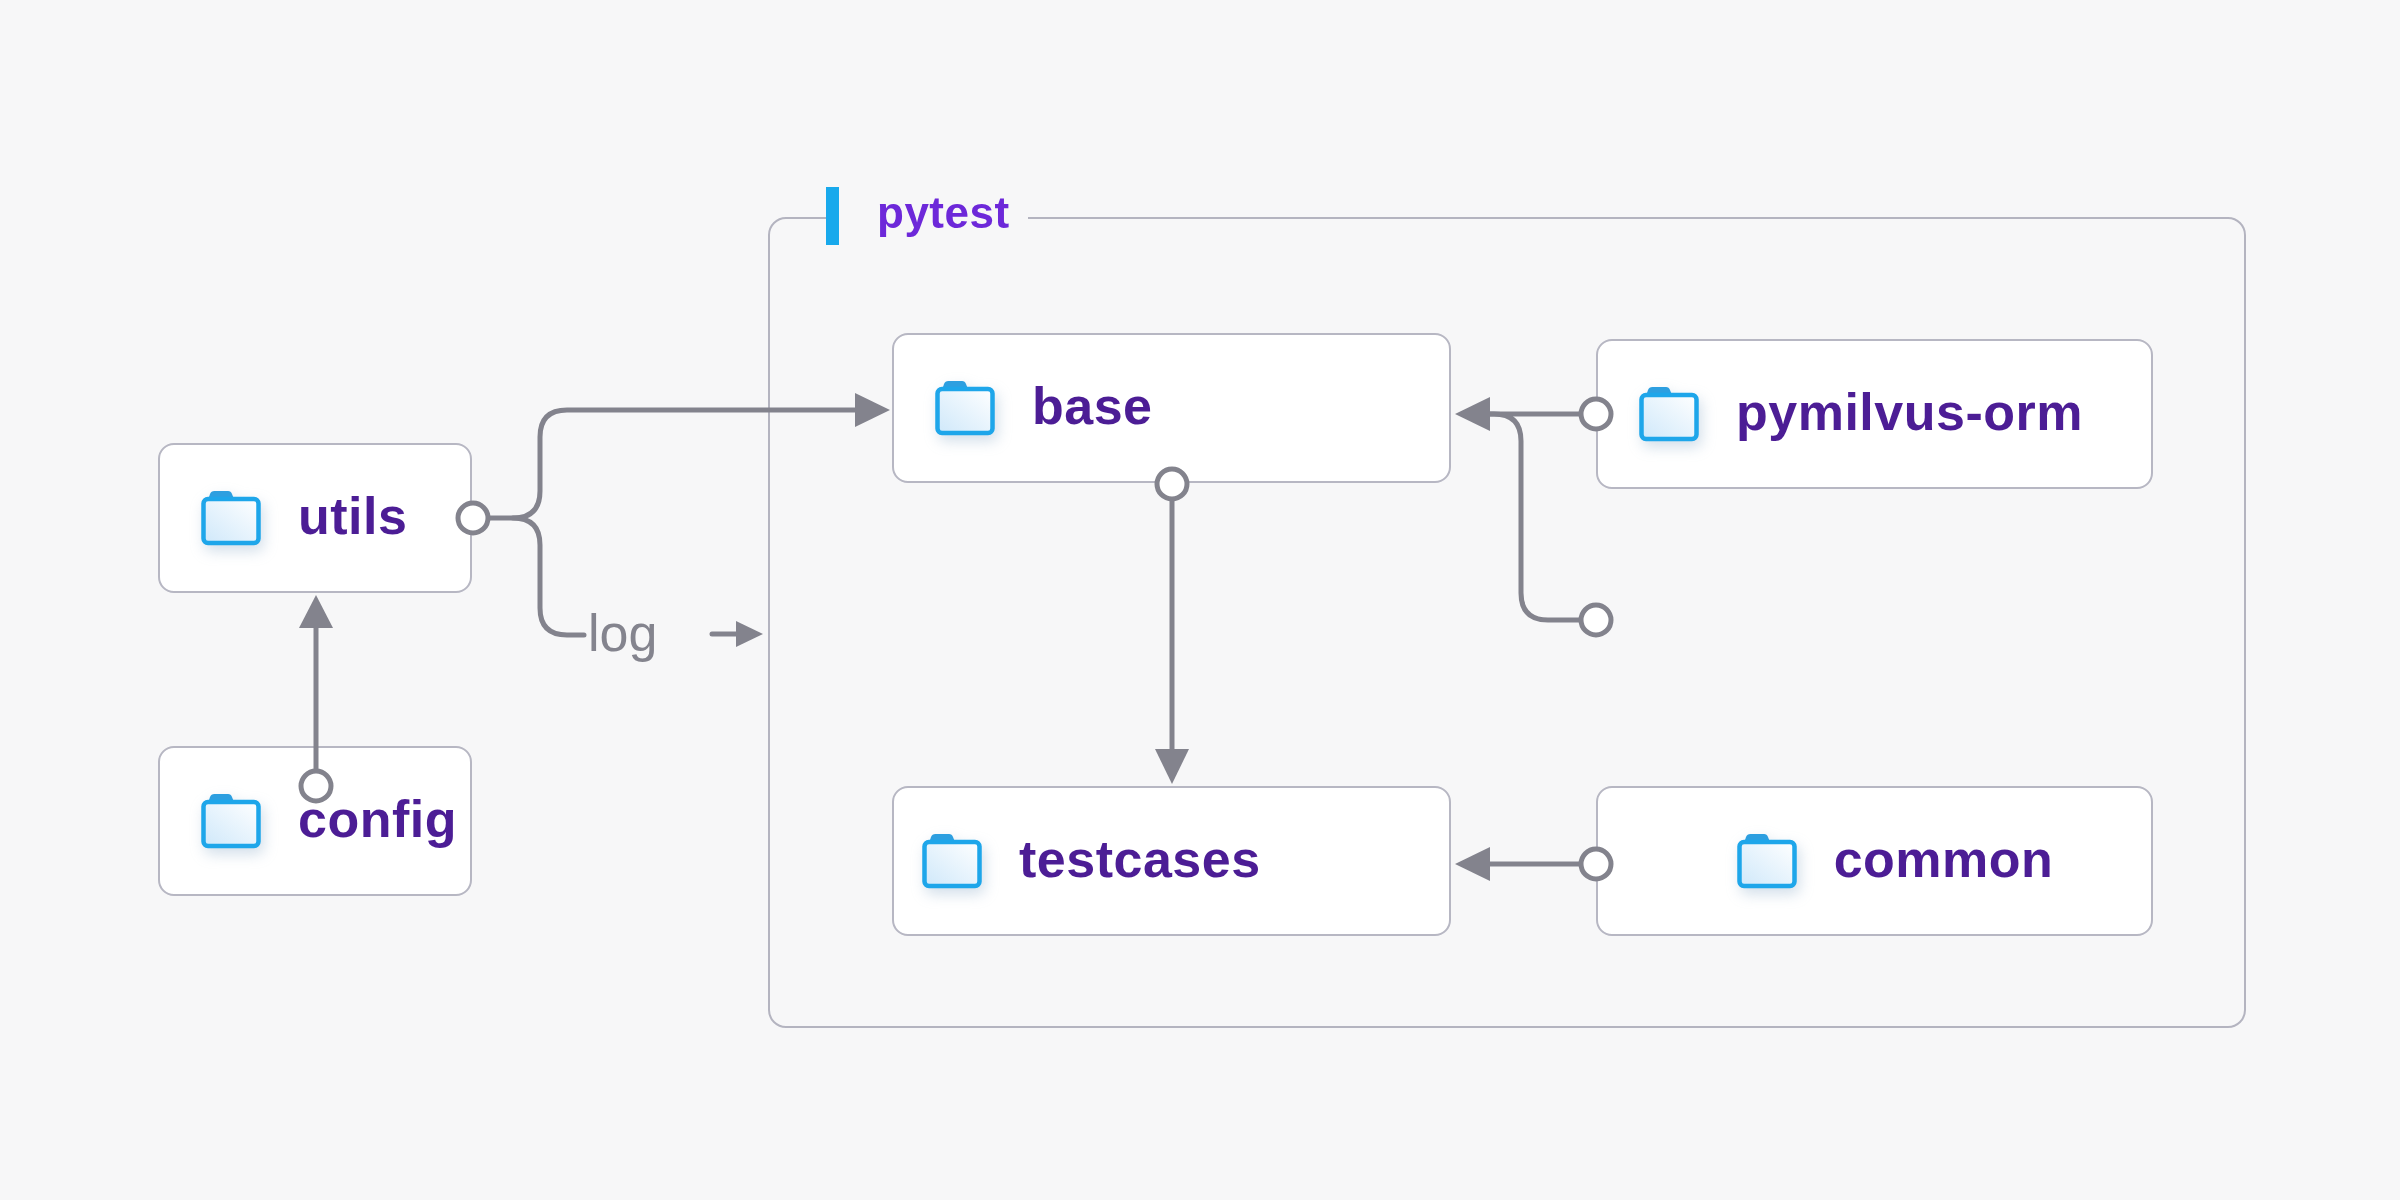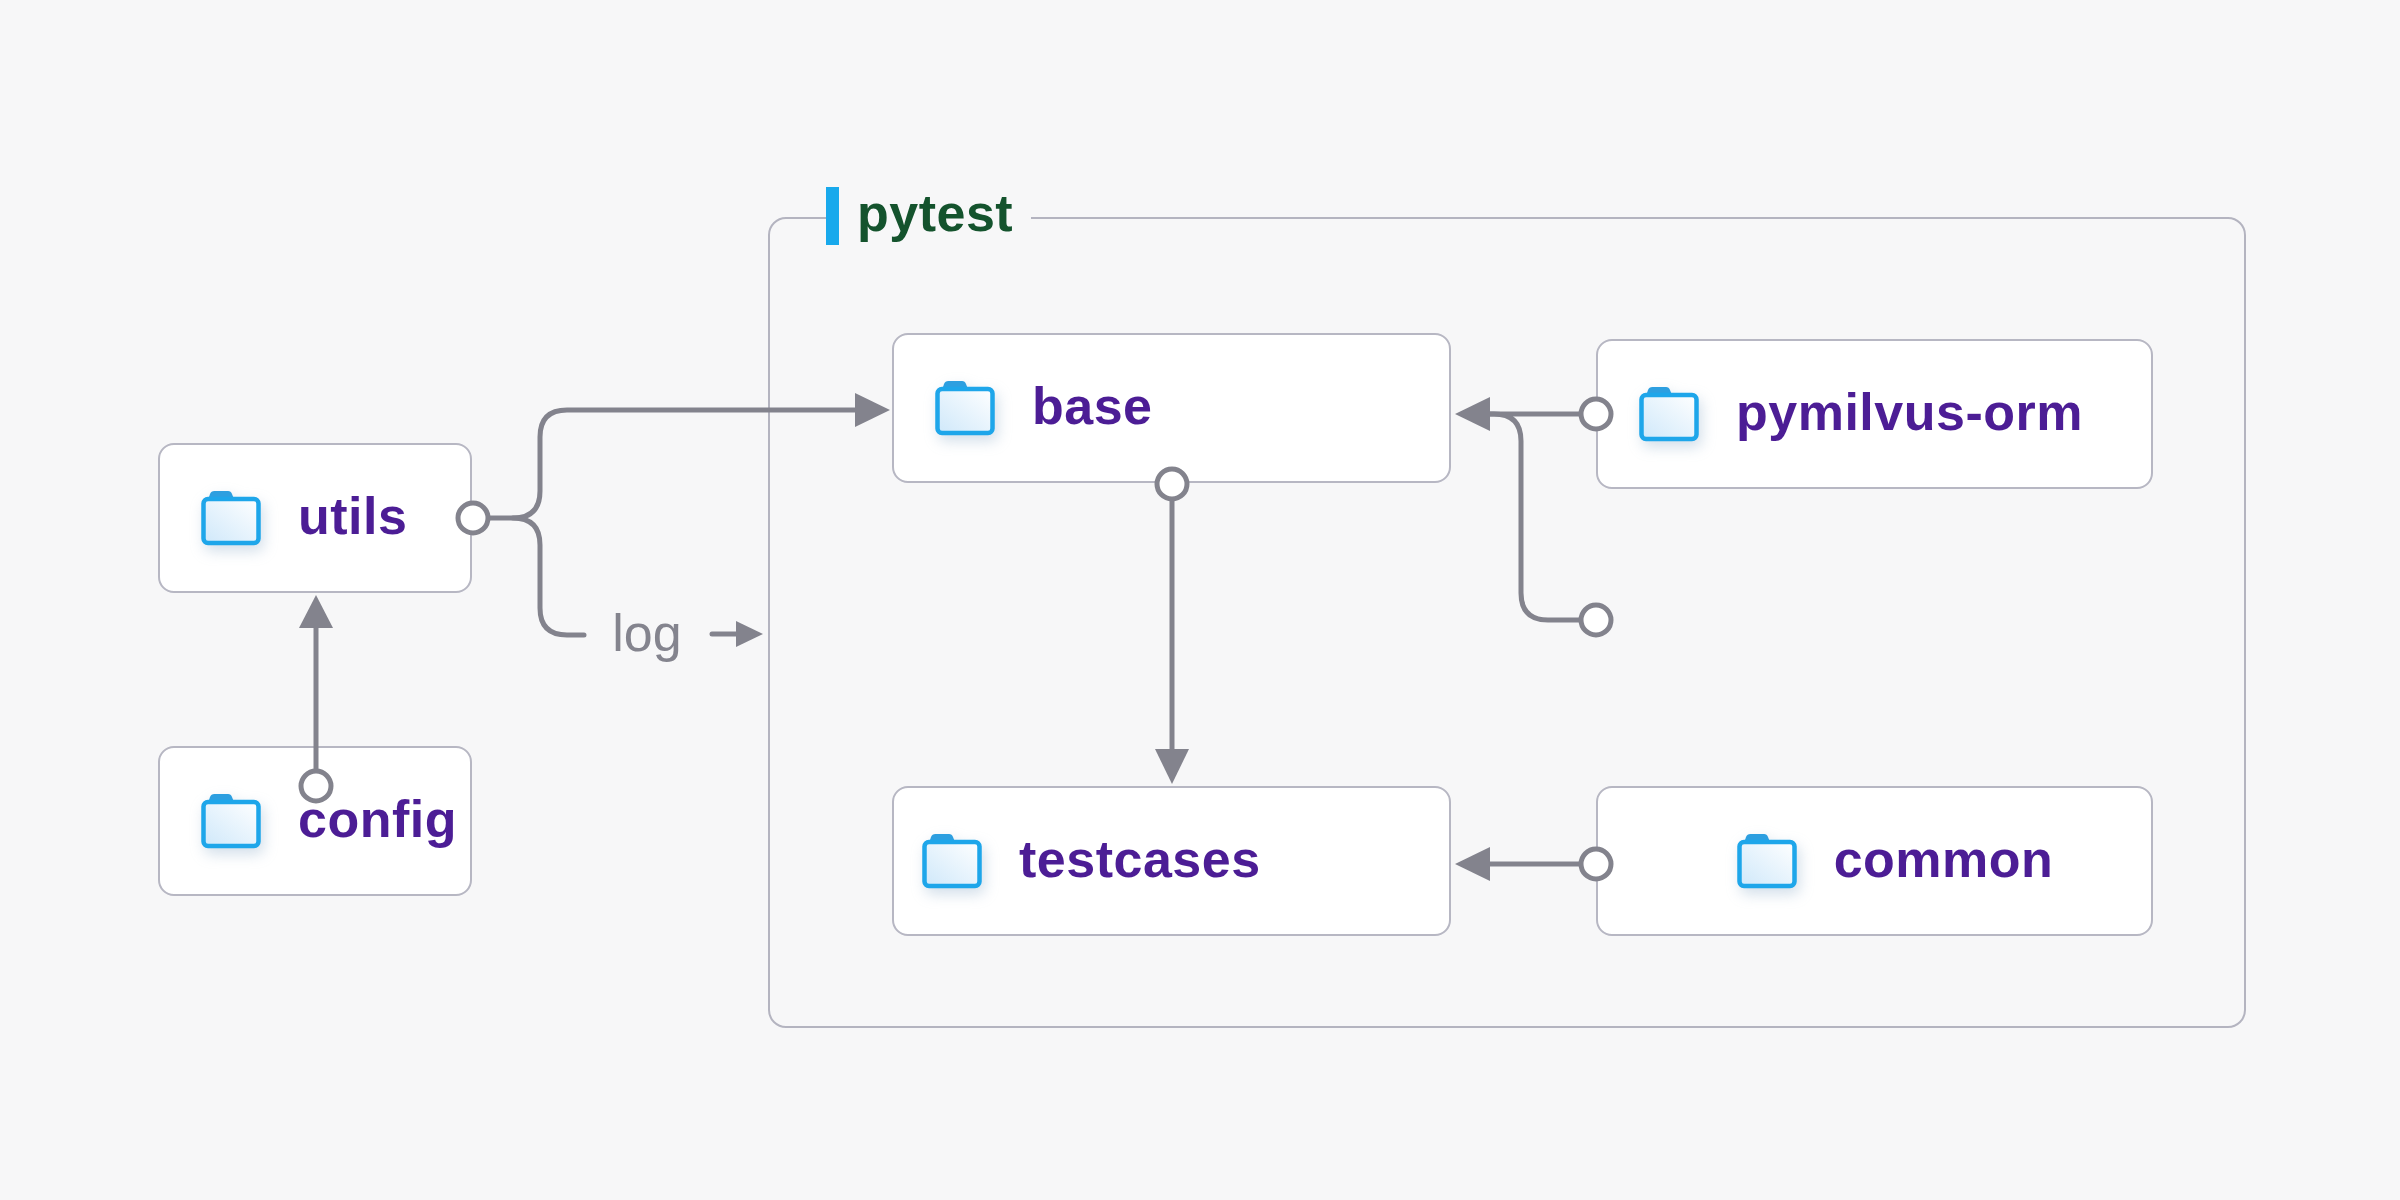--- a/index.html
+++ b/index.html
@@ -39,26 +39,27 @@
     padding: 0 18px 0 0;
     background: #f7f7f8;
     z-index: 4;
   }
   .group-label .accent-bar {
     width: 13px;
     height: 58px;
     background: #18a9ec;
   }
   .group-label .group-title {
-    font-size: 52px;
+    font-size: 44px;
     font-weight: 700;
-    color: #14532d;
+    color: #6d28d9;
     letter-spacing: 0.5px;
     line-height: 1;
     padding-bottom: 6px;
+    margin-left: 20px;
   }
   
   .node {
     position: absolute;
     height: 150px;
     background: #ffffff;
     border: 2.5px solid #b7b7c3;
     border-radius: 16px;
     box-sizing: border-box;
     display: flex;
@@ -94,21 +95,20 @@
     height: 1200px;
     z-index: 3;
     pointer-events: none;
   }
   
   .edge-label-log {
     position: absolute;
     left: 588px;
     top: 604px;
     width: 118px;
-    text-align: center;
     font-size: 52px;
     font-weight: 500;
     color: #84848e;
     line-height: 58px;
     z-index: 4;
   }
 </style>
 </head>
 <body>
 

